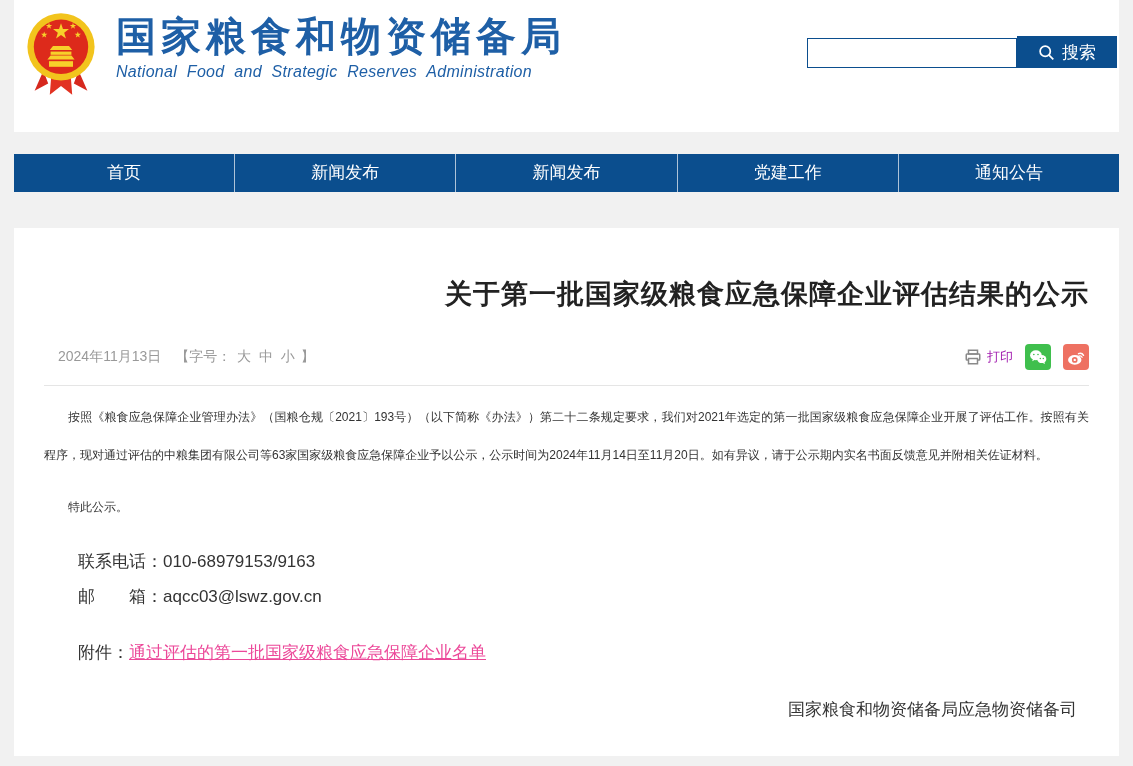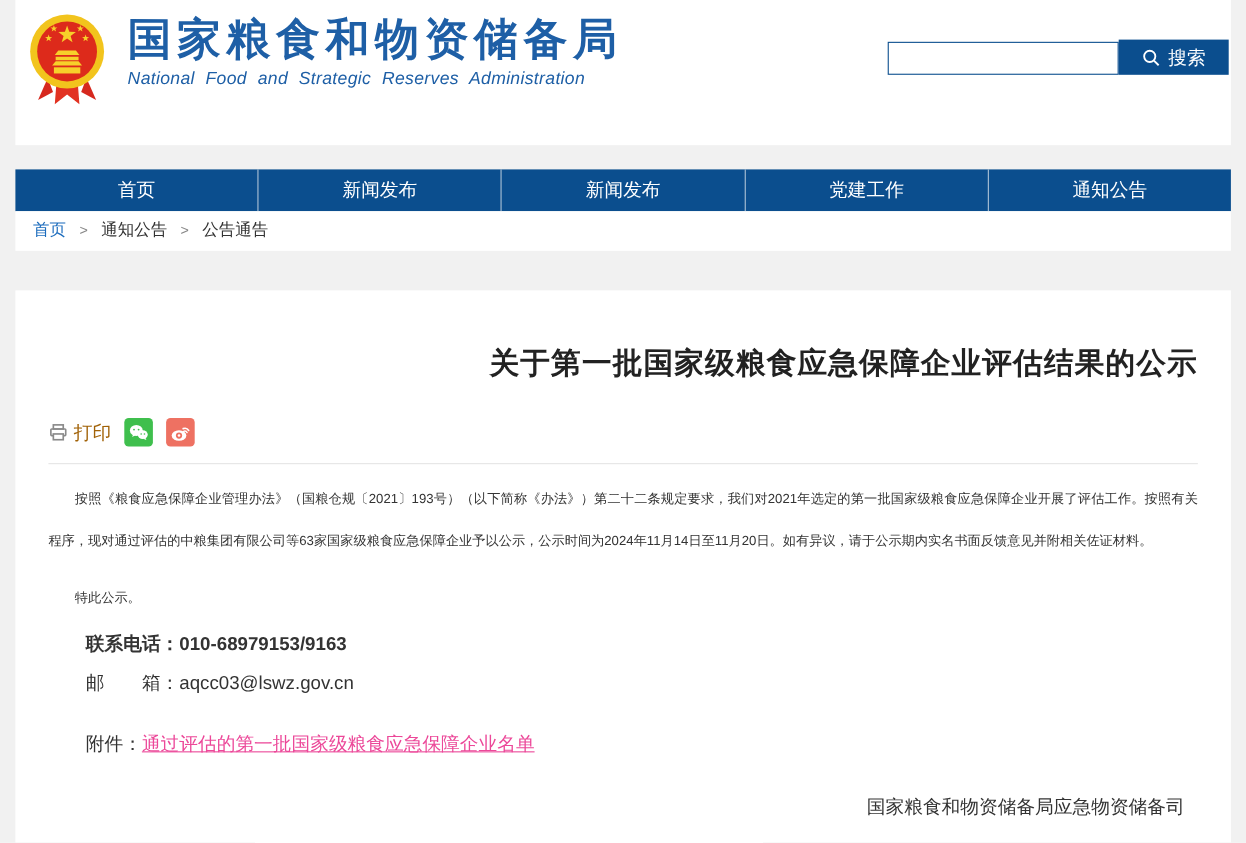--- a/index.html
+++ b/index.html
@@ -132,21 +132,21 @@
     justify-content: space-between;
     align-items: center;
     font-size: 14px;
     color: #999;
   }
   .meta-left { padding-left: 14px; }
   .meta-left .sz { cursor: pointer; margin: 0 2px; }
   .meta-right { display: flex; align-items: center; }
   .print-btn {
     display: flex; align-items: center;
-    color: #a16207; cursor: pointer; font-size: 17px;
+    color: #a21caf; cursor: pointer; font-size: 13px;
   }
   .print-btn svg { margin-right: 5px; }
   .share-icon {
     width: 26px; height: 26px; border-radius: 4px;
     margin-left: 12px; cursor: pointer;
     display: flex; align-items: center; justify-content: center;
   }
   .share-wechat { background: #3fbf4d; }
   .share-weibo  { background: #ee7162; }
   .divider {
@@ -239,34 +239,35 @@
   <div class="gap-a"></div>
 
   <nav class="main-nav">
     <div class="nav-item">首页</div>
     <div class="nav-item">新闻发布</div>
     <div class="nav-item">新闻发布</div>
     <div class="nav-item">党建工作</div>
     <div class="nav-item">通知公告</div>
   </nav>
 
-  <div class="breadcrumb">
-    <span class="crumb-link">首页</span>
-    <span class="crumb-sep">&gt;</span>
-    <span class="crumb-plain">通知公告</span>
-    <span class="crumb-sep">&gt;</span>
-    <span class="crumb-plain">公告通告</span>
-  </div>
 
   <div class="gap-b"></div>
 
   <main class="card">
     <h1 class="article-title">关于第一批国家级粮食应急保障企业评估结果的公示</h1>
 
     <div class="meta-row">
+      <div class="meta-left">
+        <span>2024年11月13日</span>
+        <span style="margin-left:10px;">【字号：</span>
+        <span class="sz">大</span>
+        <span class="sz">中</span>
+        <span class="sz">小</span>
+        <span>】</span>
+      </div>
       <div class="meta-right">
         <span class="print-btn">
           <svg width="18" height="18" viewBox="0 0 24 24" fill="none" stroke="#8a8a8a" stroke-width="2">
             <rect x="6" y="3" width="12" height="5"></rect>
             <rect x="3" y="8" width="18" height="8" rx="1"></rect>
             <rect x="6" y="14" width="12" height="7" fill="#ffffff"></rect>
           </svg>
           <span>打印</span>
         </span>
         <span class="share-icon share-wechat">
@@ -292,21 +293,21 @@
         </span>
       </div>
     </div>
 
     <hr class="divider">
 
     <div class="article-body">
       <p class="para">按照《粮食应急保障企业管理办法》（国粮仓规〔2021〕193号）（以下简称《办法》）第二十二条规定要求，我们对2021年选定的第一批国家级粮食应急保障企业开展了评估工作。按照有关程序，现对通过评估的中粮集团有限公司等63家国家级粮食应急保障企业予以公示，公示时间为2024年11月14日至11月20日。如有异议，请于公示期内实名书面反馈意见并附相关佐证材料。</p>
       <p class="para para-note">特此公示。</p>
 
-      <div class="contact-line" style="margin-top:8px;font-weight:bold;">
+      <div class="contact-line" style="margin-top:20px;">
         <span>联系电话：</span><span>010-68979153/9163</span>
       </div>
       <div class="contact-line">
         <span>邮　　箱：</span><span>aqcc03@lswz.gov.cn</span>
       </div>
 
       <div class="attachment-line">
         <span>附件：</span><span class="attachment-link">通过评估的第一批国家级粮食应急保障企业名单</span>
       </div>
 

